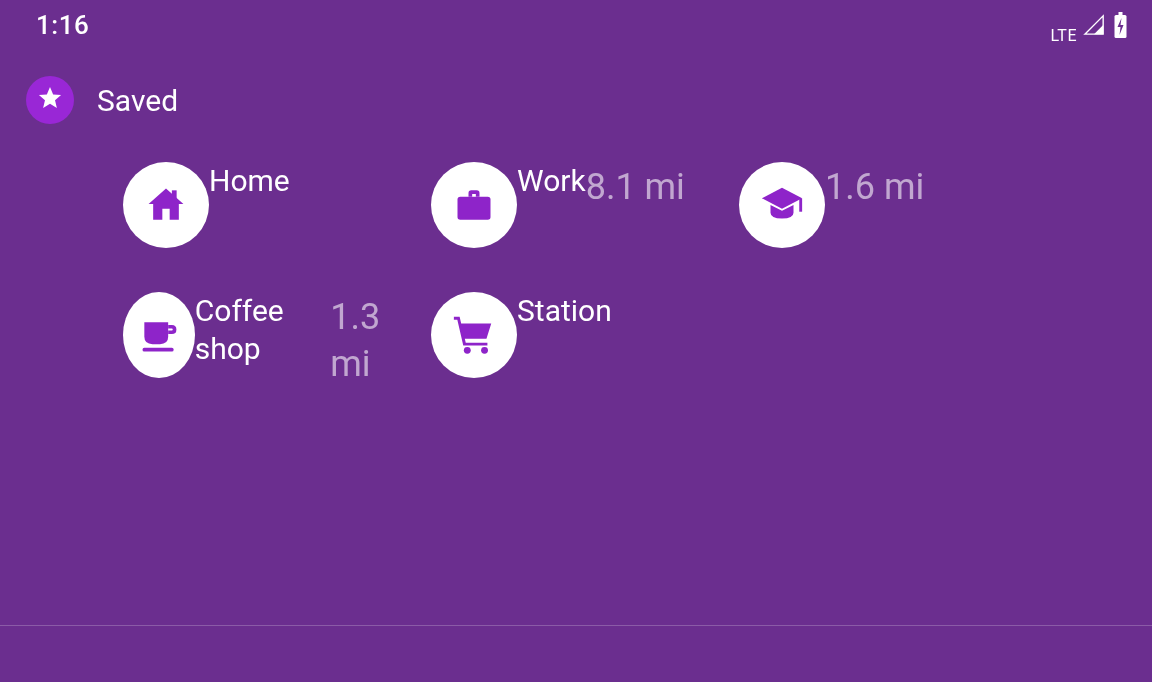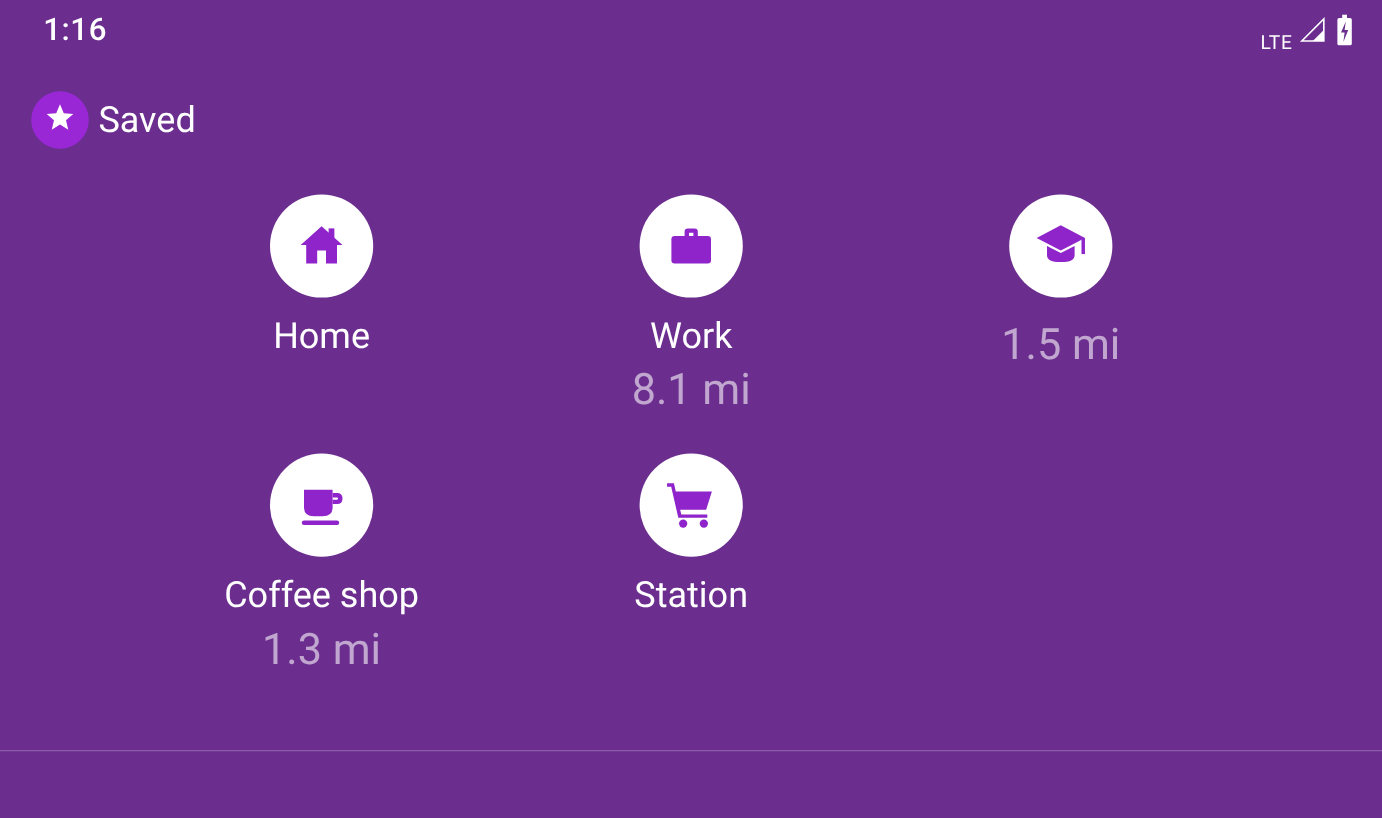--- a/index.html
+++ b/index.html
@@ -37,21 +37,21 @@
     top: -7px;
     margin-top: 35px;
   }
   .signal-icon svg, .battery-icon svg {
     display: block;
   }
   
   .header {
     display: flex;
     align-items: center;
-    gap: 8px;
+    gap: 23px;
     padding: 10px 0 0 26px;
     height: 90px;
   }
   .star-badge {
     width: 48px;
     height: 48px;
     border-radius: 50%;
     background: #9927d6;
     display: flex;
     align-items: center;
@@ -70,22 +70,22 @@
   .grid {
     display: grid;
     grid-template-columns: repeat(3, 290px);
     grid-template-rows: repeat(2, auto);
     column-gap: 18px;
     row-gap: 30px;
     justify-items: center;
   }
   .tile {
     display: flex;
-    flex-direction: column;
-    align-items: center;
+    flex-direction: row;
+    align-items: flex-start;
     cursor: pointer;
     width: 290px;
   }
   .tile-icon {
     width: 86px;
     height: 86px;
     border-radius: 50%;
     background: #ffffff;
     display: flex;
     align-items: center;
@@ -178,21 +178,21 @@
 
 
     <div class="tile">
       <div class="tile-icon">
         <svg width="46" height="46" viewBox="0 0 24 24" fill="#8e24c9">
           <path d="M12 3 L1.5 8.5 L12 14 L22.5 8.5 Z"></path>
           <path d="M6 12 L6 16 Q6 19 12 19 Q18 19 18 16 L18 12 L12 15 Z"></path>
           <rect x="21" y="8.5" width="1.5" height="7"></rect>
         </svg>
       </div>
-      <div class="tile-sub">1.5 mi</div>
+      <div class="tile-sub">1.6 mi</div>
     </div>
 
     <div class="tile">
       <div class="tile-icon">
         <svg width="44" height="44" viewBox="0 0 24 24" fill="#8e24c9">
           <path d="M4 5 L17 5 L17 13 Q17 17 12.5 17 L8.5 17 Q4 17 4 13 Z"></path>
           <path d="M17 6.5 L19 6.5 Q21.5 6.5 21.5 9 Q21.5 11.5 19 11.5 L17 11.5 L17 9.5 L19 9.5 Q19.5 9.5 19.5 9 Q19.5 8.5 19 8.5 L17 8.5 Z"></path>
           <rect x="3" y="19" width="17" height="2" rx="1"></rect>
         </svg>
       </div>

